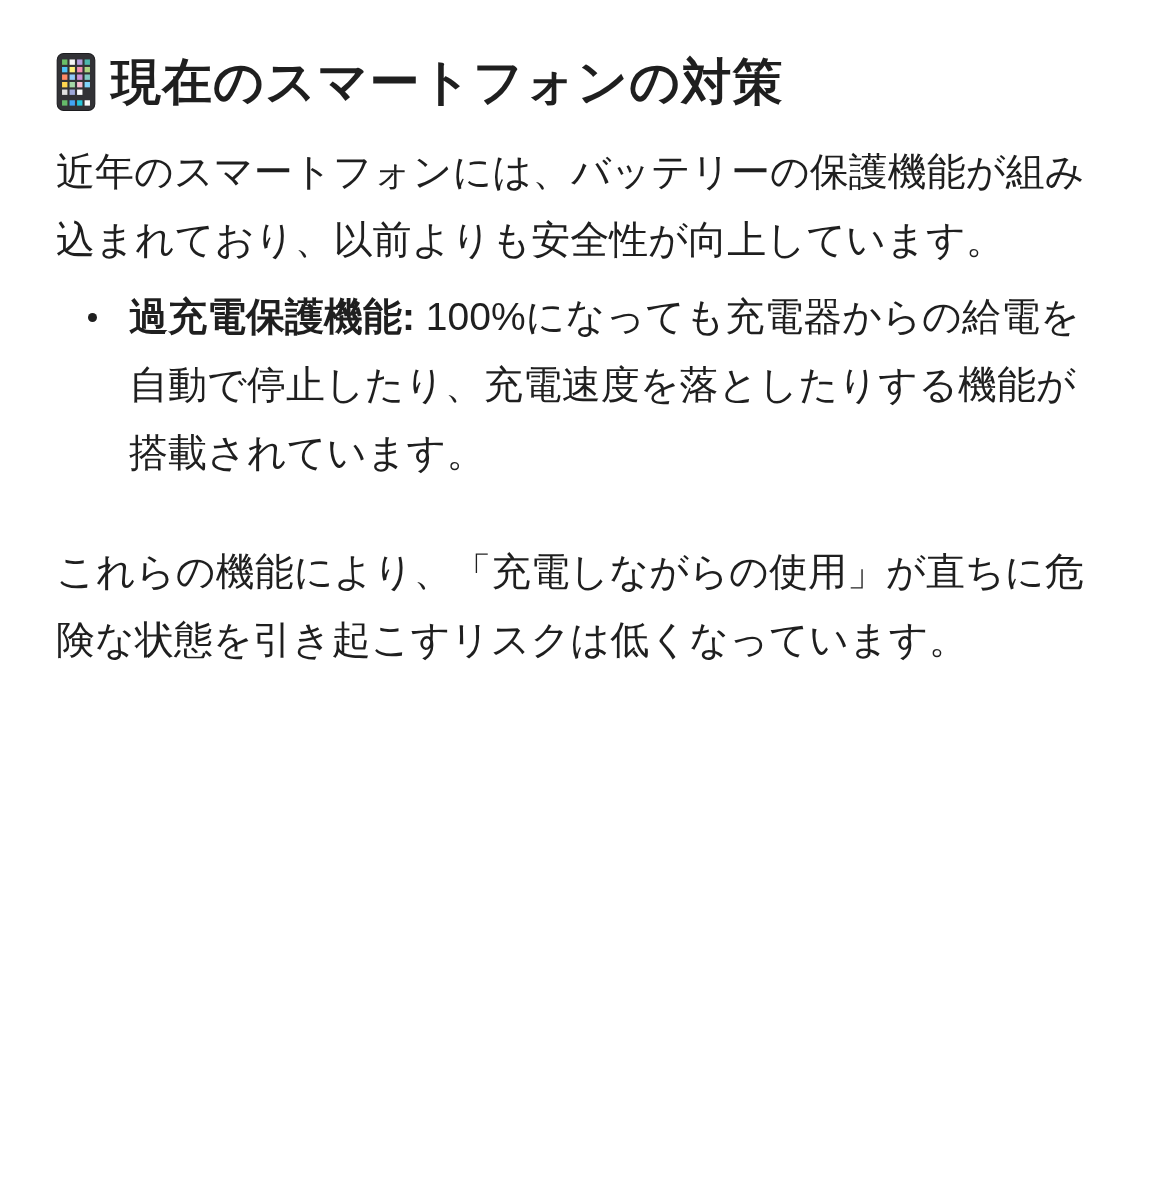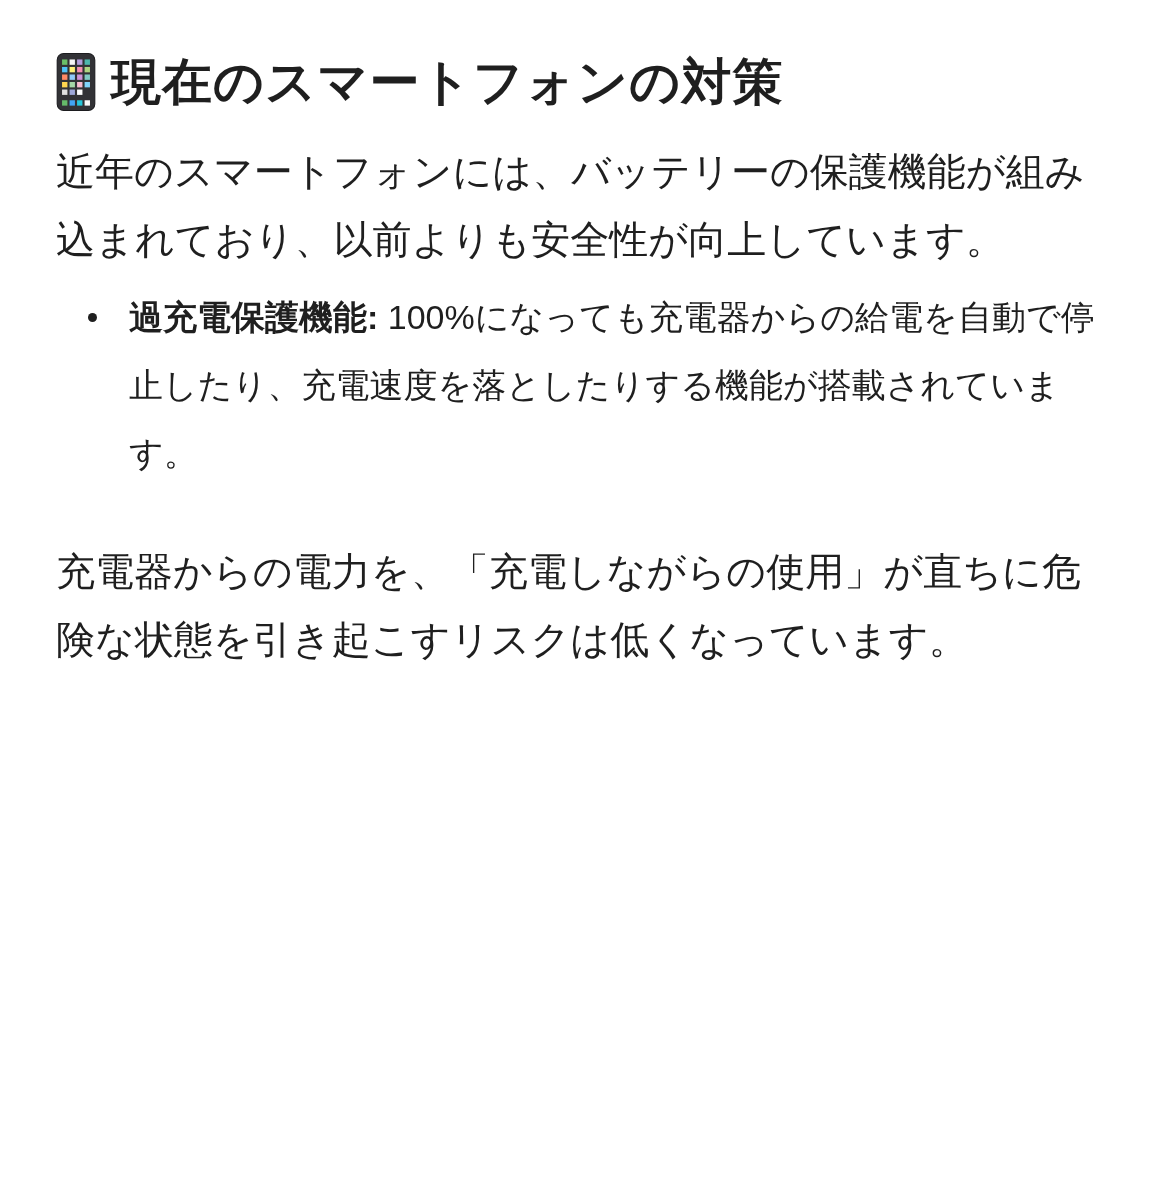--- a/index.html
+++ b/index.html
@@ -39,21 +39,21 @@
     line-height: 68px;
     max-width: 1063px;
   }
   .bullet-list {
     list-style: none;
     margin: 9px 0 0 0;
     padding: 0 0 0 73px;
   }
   .bullet-list li {
     position: relative;
-    font-size: 34px;
+    font-size: 39px;
     line-height: 68px;
     max-width: 980px;
     margin: 0 0 26px 0;
   }
   .bullet-list li:last-child {
     margin-bottom: 0;
   }
   .bullet-list li .dot {
     position: absolute;
     left: -41px;
@@ -113,15 +113,15 @@
   </h1>
 
   <p class="intro">近年のスマートフォンには、バッテリーの保護機能が組み込まれており、以前よりも安全性が向上しています。</p>
 
   <ul class="bullet-list">
     <li>
       <span class="dot"></span><strong>過充電保護機能:</strong> <span>100%になっても充電器からの給電を自動で停止したり、充電速度を落としたりする機能が搭載されています。</span>
     </li>
   </ul>
 
-  <p class="conclusion">充電器からの電力を、「充電しながらの使用」が直ちに危険な状態を引き起こすリスクは低くなっています。</p>
+  <p class="conclusion">これらの機能により、「充電しながらの使用」が直ちに危険な状態を引き起こすリスクは低くなっています。</p>
 
 </div>
 
 </body></html>

